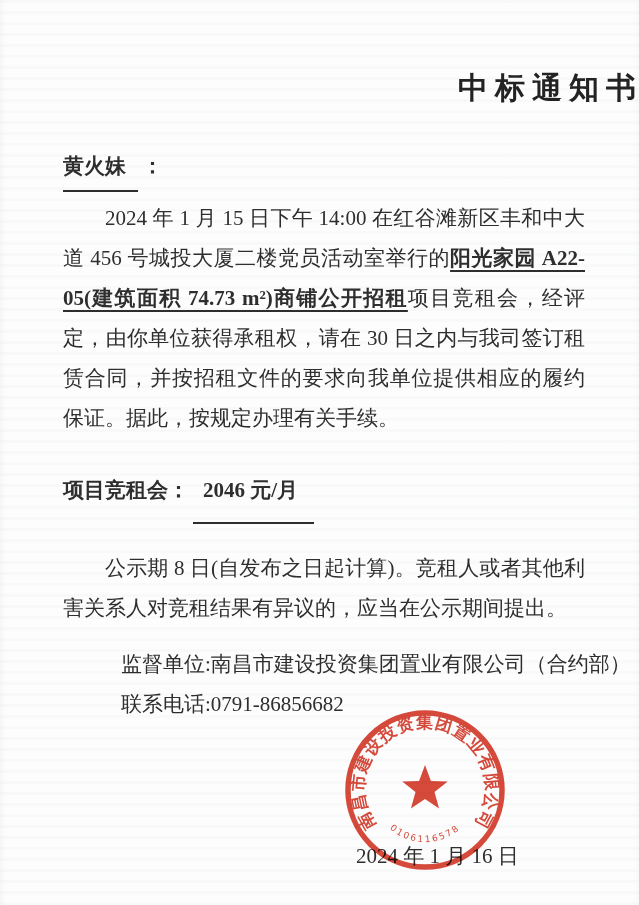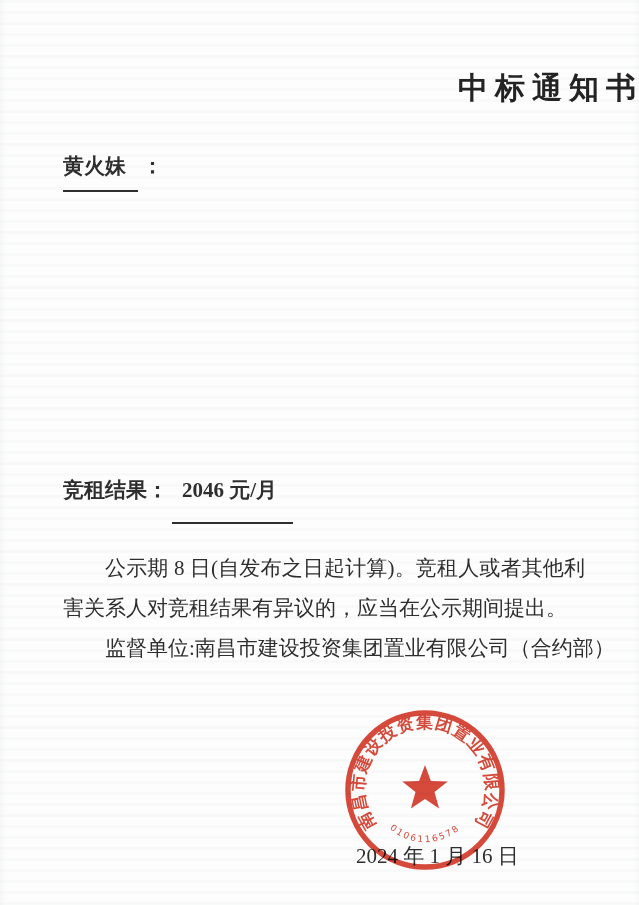--- a/index.html
+++ b/index.html
@@ -75,21 +75,21 @@
     border-bottom: 2px solid #2e2e2e;
     padding: 0 16px 18px 10px;
     margin-left: 4px;
   }
   .para2 { top: 548px; }
 
   .single-line {
     position: absolute;
     left: 63px;
     width: 540px;
-    margin: 0;
+    margin: 16px;
     font-size: 21px;
     text-indent: 42px;
     white-space: nowrap;
   }
   .supervisor { top: 634px; }
   .phone { top: 674px; }
 
   .lessor {
     position: absolute;
     top: 796px;
@@ -120,29 +120,31 @@
 <body>
 
 <div class="page">
 
   <h1 class="title">中标通知书</h1>
 
   <div class="recipient">
     <span class="recipient-name">黄火妹</span><span class="recipient-colon">：</span>
   </div>
 
+  <p class="para para1"><span>2024 年 1 月 15 日下午 14:00 在红谷滩新区丰和中大道 456 号城投大厦二楼党员活动室举行的</span><span class="emphasis">阳光家园 A22-05(建筑面积 74.73 m²)商铺公开招租</span><span>项目竞租会，经评定，由你单位获得承租权，请在 30 日之内与我司签订租赁合同，并按招租文件的要求向我单位提供相应的履约保证。据此，按规定办理有关手续。</span></p>
 
   <div class="result">
-    <span>竞租结果：</span><span class="result-value">2046 元/月</span>
+    <span>项目竞租会：</span><span class="result-value">2046 元/月</span>
   </div>
 
   <p class="para para2">公示期 8 日(自发布之日起计算)。竞租人或者其他利害关系人对竞租结果有异议的，应当在公示期间提出。</p>
 
   <p class="single-line supervisor">监督单位:南昌市建设投资集团置业有限公司（合约部）</p>
 
+  <p class="single-line phone">联系电话:0791-86856682</p>
 
 
   <div class="date">2024 年 1 月 16 日</div>
 
   <div class="seal">
     <svg viewBox="0 0 168 168" xmlns="http://www.w3.org/2000/svg">
       <defs>
         <path id="sealTopArc" d="M 33,116 A 61,61 0 1 1 135,116" fill="none"></path>
         <path id="sealBottomArc" d="M 49,123 A 53,53 0 0 0 119,123" fill="none"></path>
       </defs>

